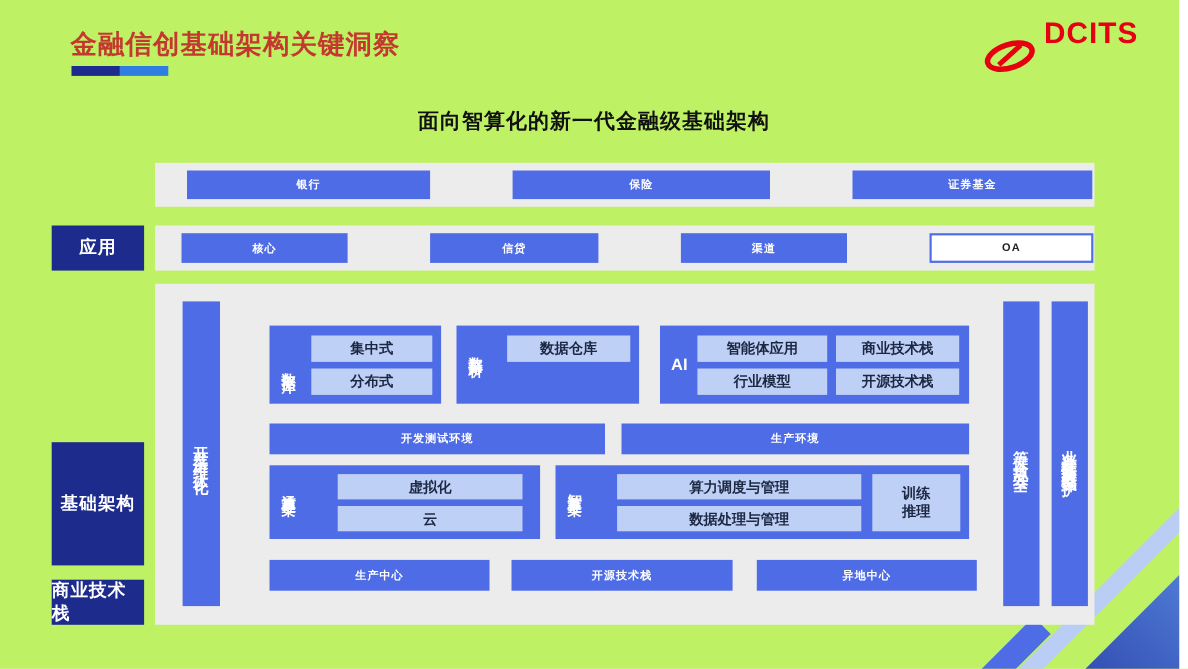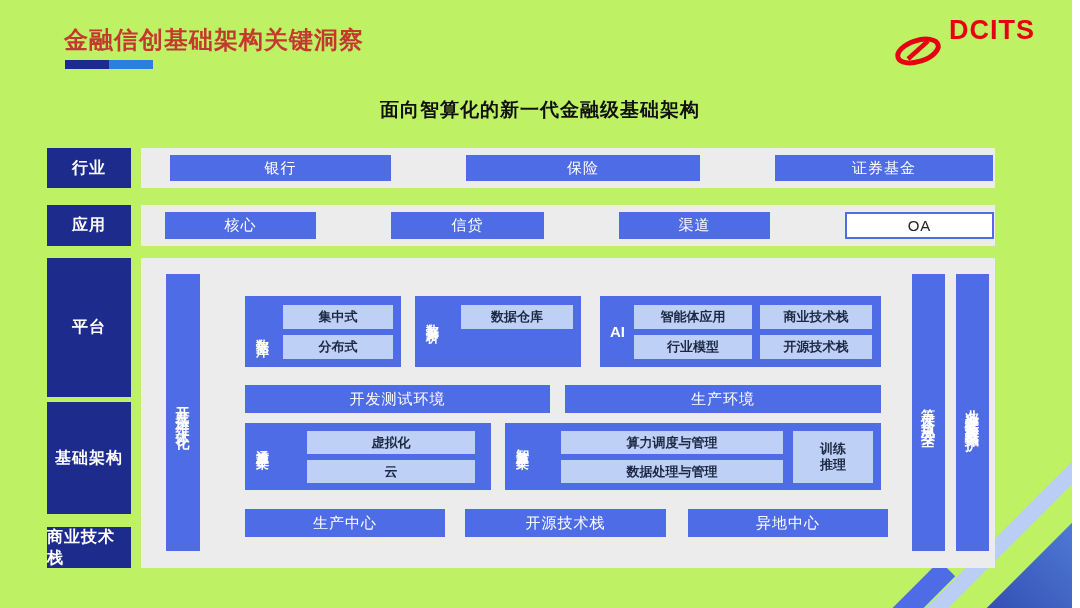--- a/index.html
+++ b/index.html
@@ -14,21 +14,21 @@
   .logo { position:absolute; left:893px; top:16px; display:flex; align-items:center; gap:6px; }
   .logo-col { display:flex; flex-direction:row; align-items:flex-start; }
   .logo-brand { color:#e60012; font-weight:bold; font-size:27px; letter-spacing:1px; line-height:28px; }
   .logo-sub { color:#e60012; font-weight:bold; font-size:14px; letter-spacing:4px; margin-top:2px;margin-left:48px; }
 
   .subtitle { position:absolute; left:0; top:97px; width:1080px; text-align:center; font-size:19px; font-weight:bold; color:#111; letter-spacing:1px; }
 
   .layer-label { position:absolute; left:47px; width:84px; background:#1d2b8c; color:#fff; font-weight:bold; font-size:16px; display:flex; align-items:center; justify-content:center; letter-spacing:1px; }
   .strip { position:absolute; left:141px; width:854px; background:#ececec; }
 
-  .btn { position:absolute; background:#4e6ce5; color:#fff; font-weight:normal; font-size:15px; display:flex; align-items:center; justify-content:center; letter-spacing:1px; }
+  .btn { position:absolute; background:#4e6ce5; color:#fff; font-weight:bold; font-size:10px; display:flex; align-items:center; justify-content:center; letter-spacing:1px; }
   .btn-outline { background:#fff; border:2px solid #4e6ce5; color:#222; }
 
   .pillar { position:absolute; width:34px; background:#4e6ce5; color:#fff; font-weight:bold; font-size:14px; writing-mode:vertical-lr; text-orientation:upright; display:flex; align-items:center; justify-content:center; letter-spacing:5px; }
 
   .group { position:absolute; background:#4e6ce5; }
   .vlabel { position:absolute; left:10px; top:50%; transform:translateY(-50%); writing-mode:vertical-lr; text-orientation:upright; color:#fff; font-weight:bold; font-size:13px; line-height:15px; letter-spacing:2px; }
   .vlabel.wrap2 { height:36px; }
   .ai-label { position:absolute; left:10px; top:0; height:100%; display:flex; align-items:center; color:#fff; font-weight:bold; font-size:15px; }
 
   .chip { position:absolute; background:#bed0f6; color:#1c2742; font-weight:bold; font-size:13px; display:flex; align-items:center; justify-content:center; text-align:center; }
@@ -61,23 +61,21 @@
       </svg>
     </span>
     <span class="logo-col">
       <span class="logo-brand">DCITS</span>
       <span class="logo-sub">神州信息</span>
     </span>
   </div>
 
   <div class="subtitle">面向智算化的新一代金融级基础架构</div>
 
-  <div class="layer-label" style="top:148px;height:40px">行业</div>
   <div class="layer-label" style="top:205px;height:41px">应用</div>
-  <div class="layer-label" style="top:258px;height:139px">平台</div>
   <div class="layer-label" style="top:402px;height:112px">基础架构</div>
   <div class="layer-label" style="top:527px;height:41px">商业技术栈</div>
 
   <div class="strip" style="top:148px;height:40px"></div>
   <div class="strip" style="top:205px;height:41px"></div>
   <div class="strip" style="top:258px;height:310px"></div>
 
   <div class="btn" style="left:170px;top:155px;width:221px;height:26px">银行</div>
   <div class="btn" style="left:466px;top:155px;width:234px;height:26px">保险</div>
   <div class="btn" style="left:775px;top:155px;width:218px;height:26px">证券基金</div>

